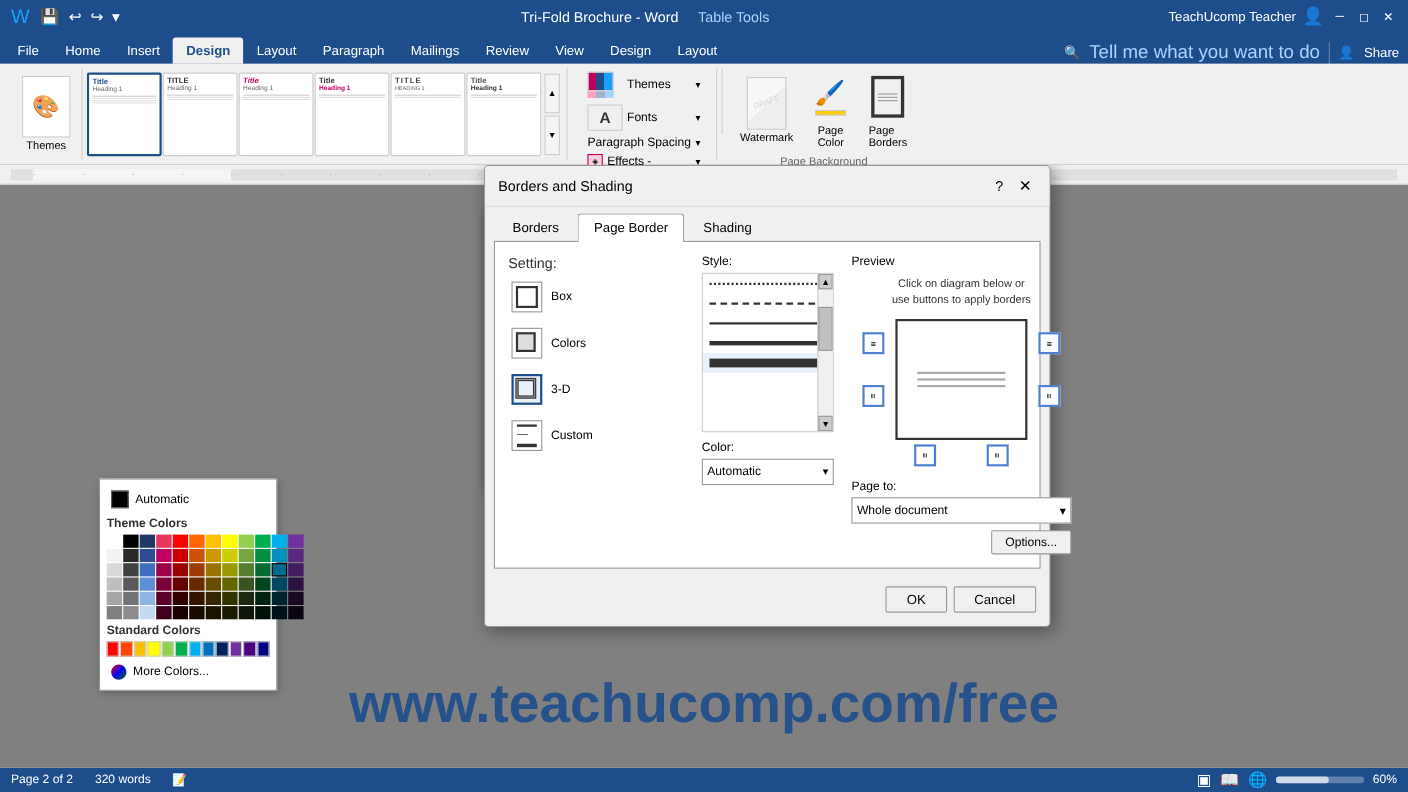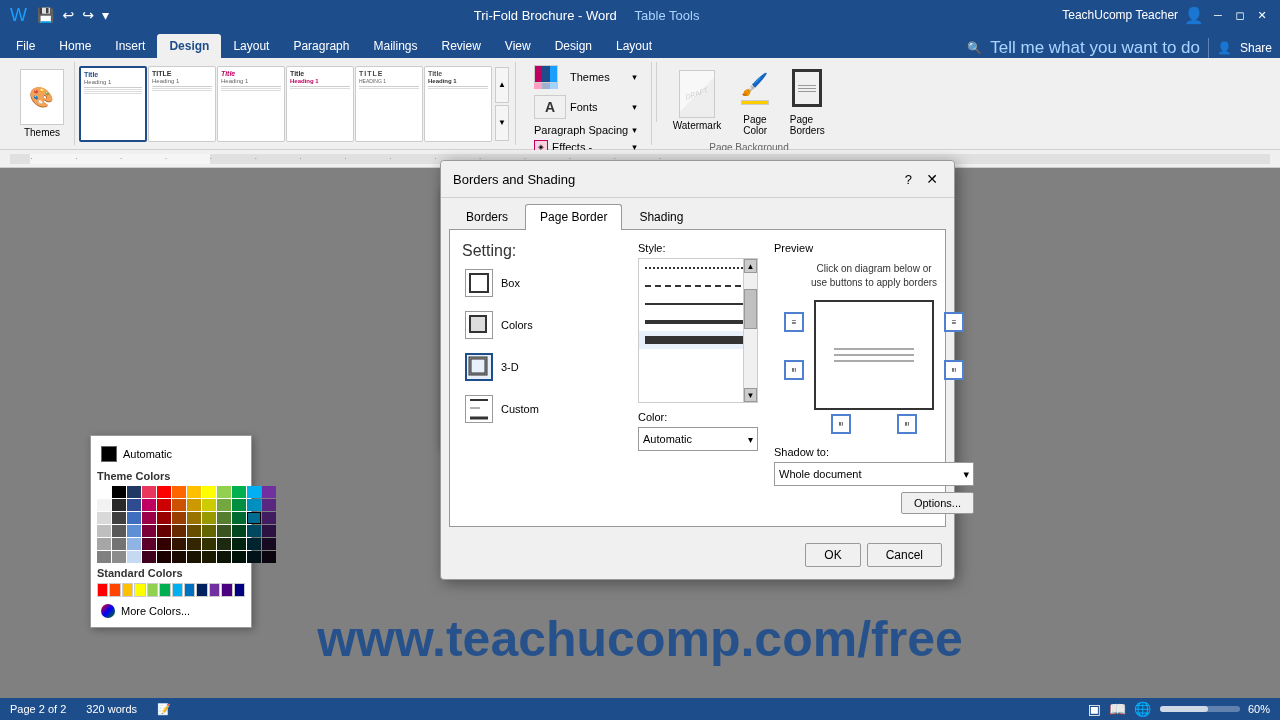--- a/index.html
+++ b/index.html
@@ -118,21 +118,21 @@
       background: white;
       border: 1px solid #999;
       margin: 0 8px 8px 8px;
       padding: 12px;
       display: flex;
       gap: 16px;
     }
 
     
     .settings-panel { width: 160px; flex-shrink: 0; }
-    .setting-label { font-size: 16px; color: #333; margin-bottom: 6px; font-weight: 500; }
+    .setting-label { font-size: 13px; color: #333; margin-bottom: 6px; font-weight: 500; }
     .setting-item {
       display: flex;
       align-items: center;
       gap: 8px;
       margin-bottom: 8px;
       padding: 3px;
       cursor: pointer;
       border-radius: 2px;
     }
     .setting-icon {
@@ -515,21 +515,21 @@
         <div style="position:absolute; right:0; bottom:0; width:70px; height:90px; background:#c00060;"></div>
       </div>
 
       <div style="background:white; width:185px; height:260px; box-shadow:2px 2px 8px rgba(0,0,0,0.4); padding:10px; overflow:hidden;">
         <div style="font-size:6px; line-height:1.4; color:#555;">...List or<br>...And</div>
       </div>
     </div>
 
     <div style="position:absolute; bottom:30px; left:0; right:0; text-align:center; font-size:50px; font-weight:bold; color:#1e4d8c; opacity:0.9; pointer-events:none; z-index:0;">www.teachucomp.com/free</div>
 
-    <div style="position:absolute; top:10px; left:50%; transform:translateX(-200px); z-index:10;">
+    <div style="position:absolute; top:0; left:50%; transform:translateX(-200px); z-index:10;">
       <div class="dialog">
 
         <div class="dialog-title-bar">
           <span class="dialog-title">Borders and Shading</span>
           <div style="display:flex; align-items:center; gap:4px;">
             <span style="font-size:13px; cursor:pointer; padding:2px 6px;">?</span>
             <span class="dialog-close">✕</span>
           </div>
         </div>
 
@@ -644,21 +644,21 @@
                 <div style="height:2px; width:80%; background:#aaa;"></div>
               </div>
             </div>
 
             <div style="display:flex; justify-content:center; gap:46px; margin-top:4px;">
               <div style="width:20px; height:20px; border:2px solid #5080d0; background:white; display:flex; align-items:center; justify-content:center; cursor:pointer; font-size:8px; transform:rotate(90deg);">≡</div>
               <div style="width:20px; height:20px; border:2px solid #5080d0; background:white; display:flex; align-items:center; justify-content:center; cursor:pointer; font-size:8px; transform:rotate(90deg);">≡</div>
             </div>
 
             <div style="margin-top:12px;">
-              <div style="font-size:11px; margin-bottom:4px;">Shadow to:</div>
+              <div style="font-size:11px; margin-bottom:4px;">Page to:</div>
               <div style="display:flex; align-items:center; border:1px solid #999; height:24px; padding:0 4px; cursor:pointer; background:white; font-size:11px;">
                 <span style="flex:1;">Whole document</span>
                 <span>▾</span>
               </div>
             </div>
 
             <div style="margin-top:6px; display:flex; justify-content:flex-end;">
               <button class="options-btn">Options...</button>
             </div>
           </div>

